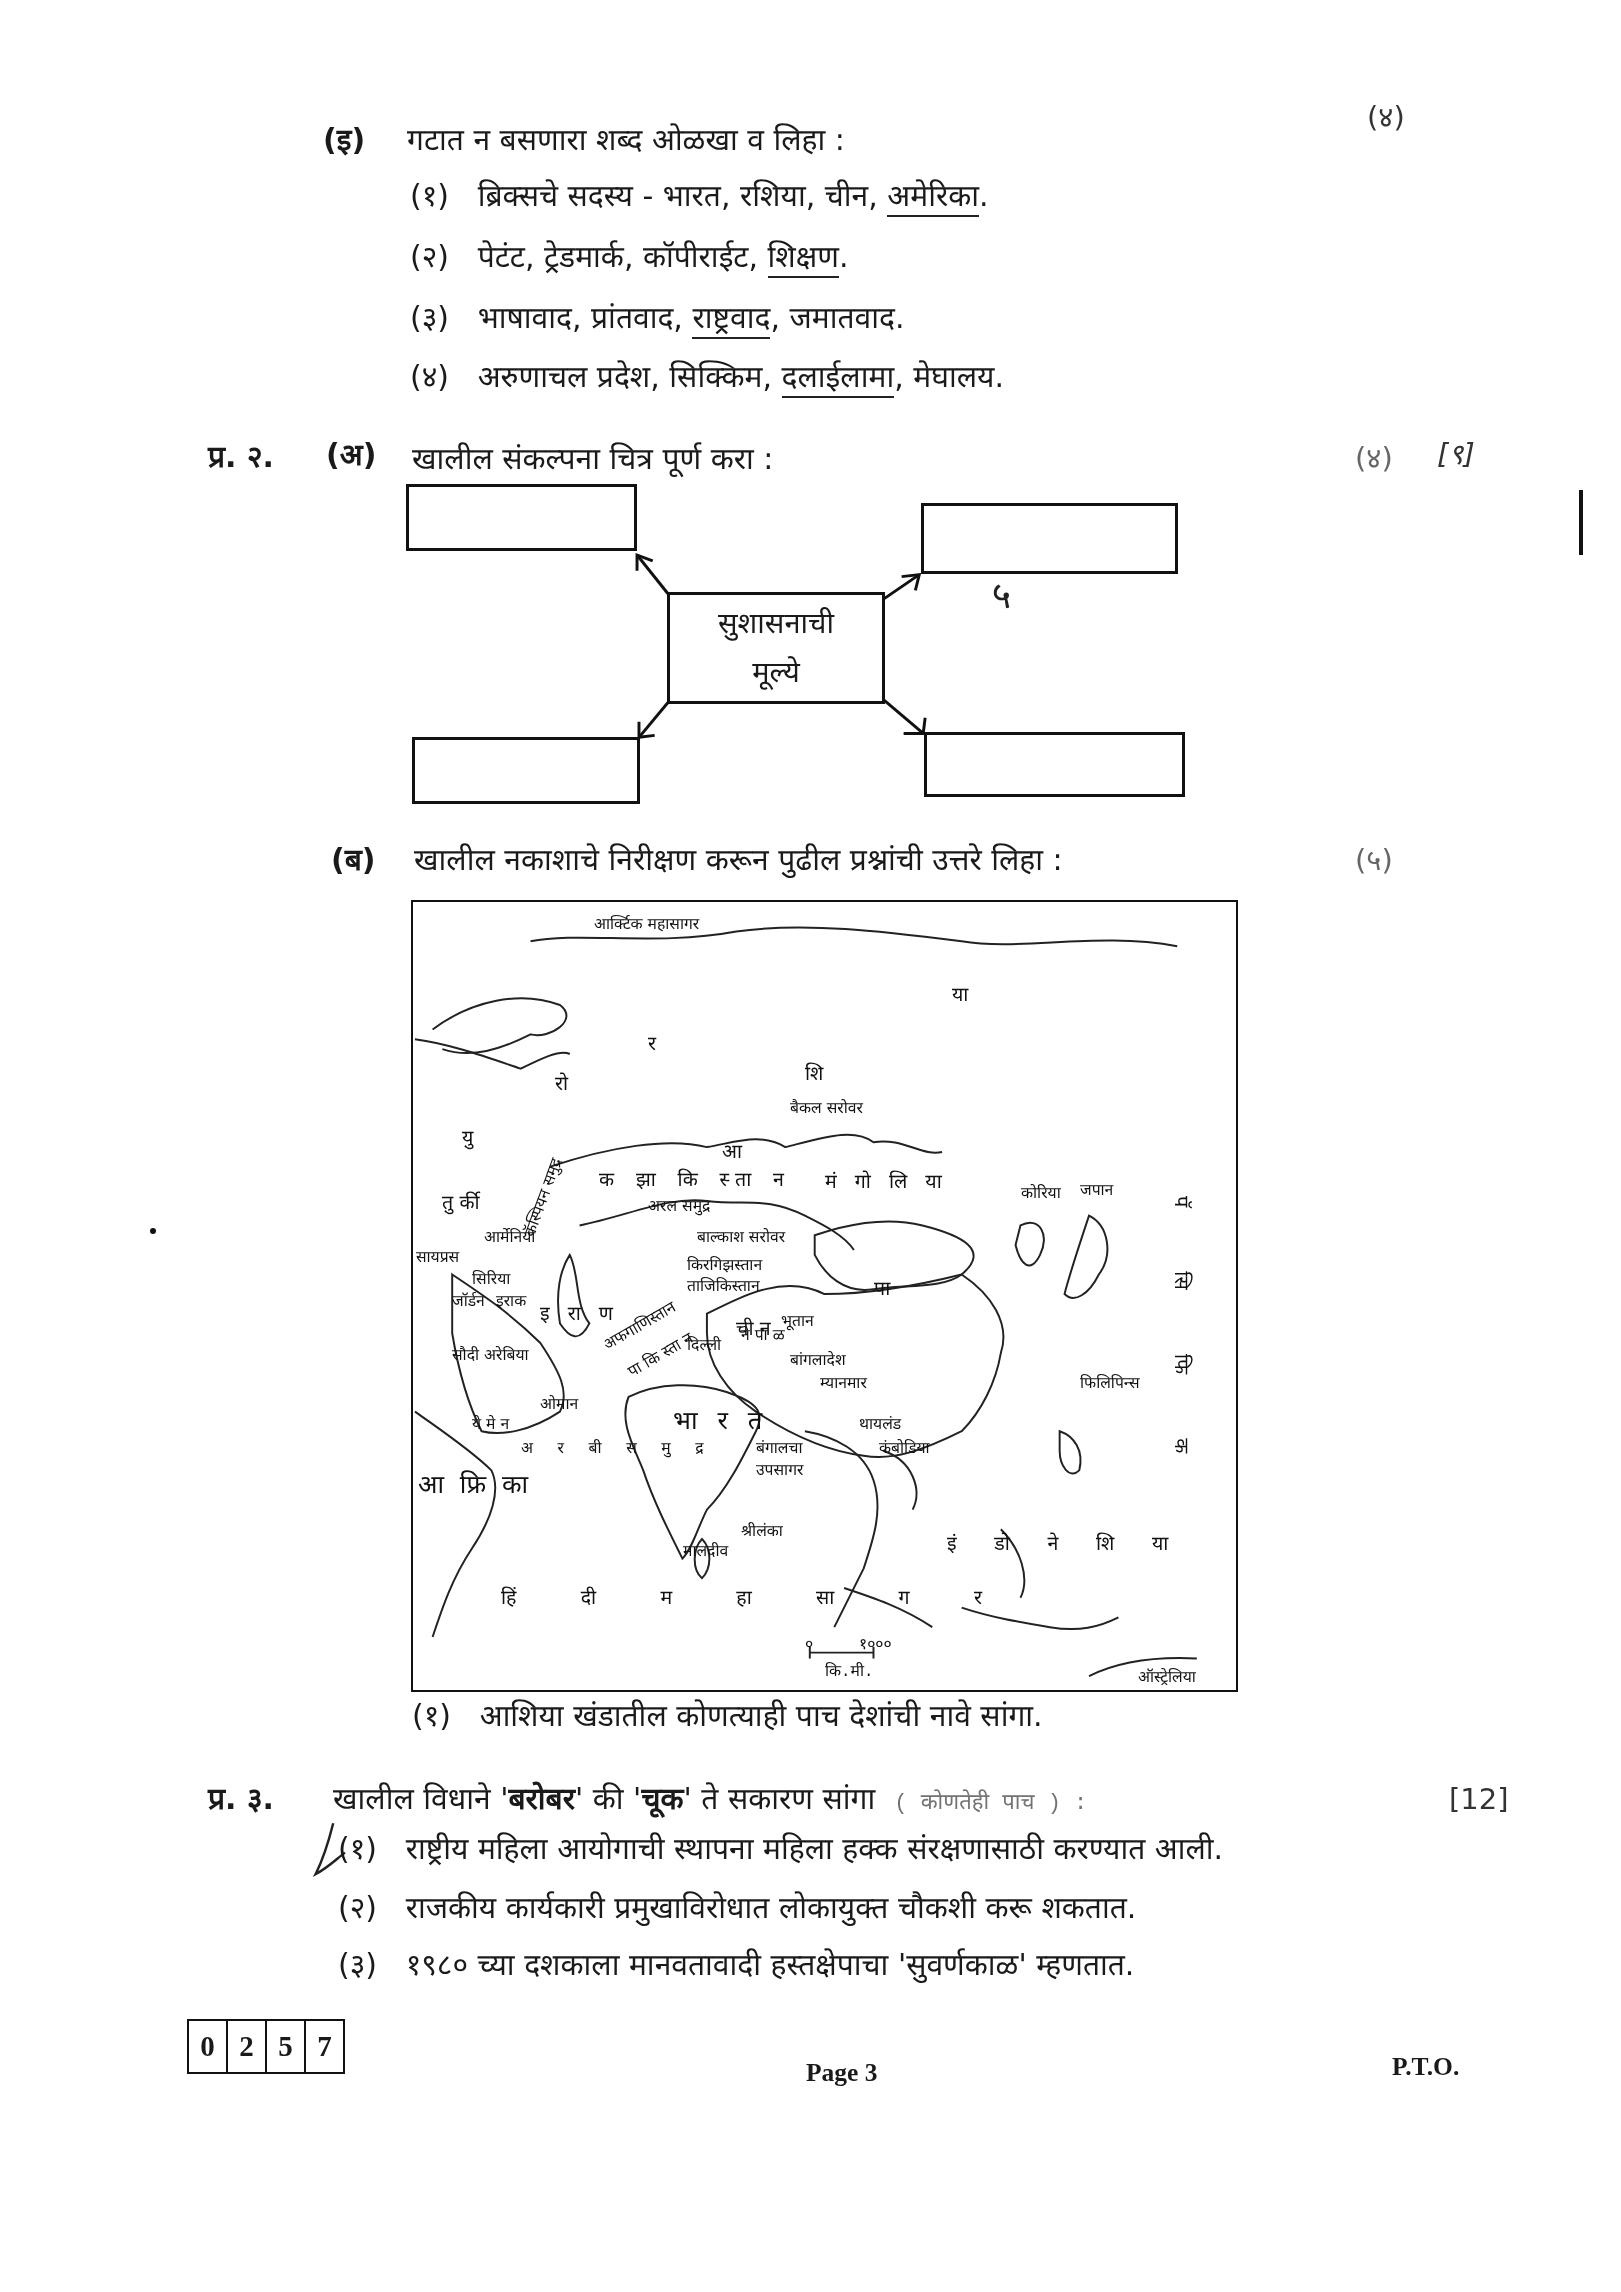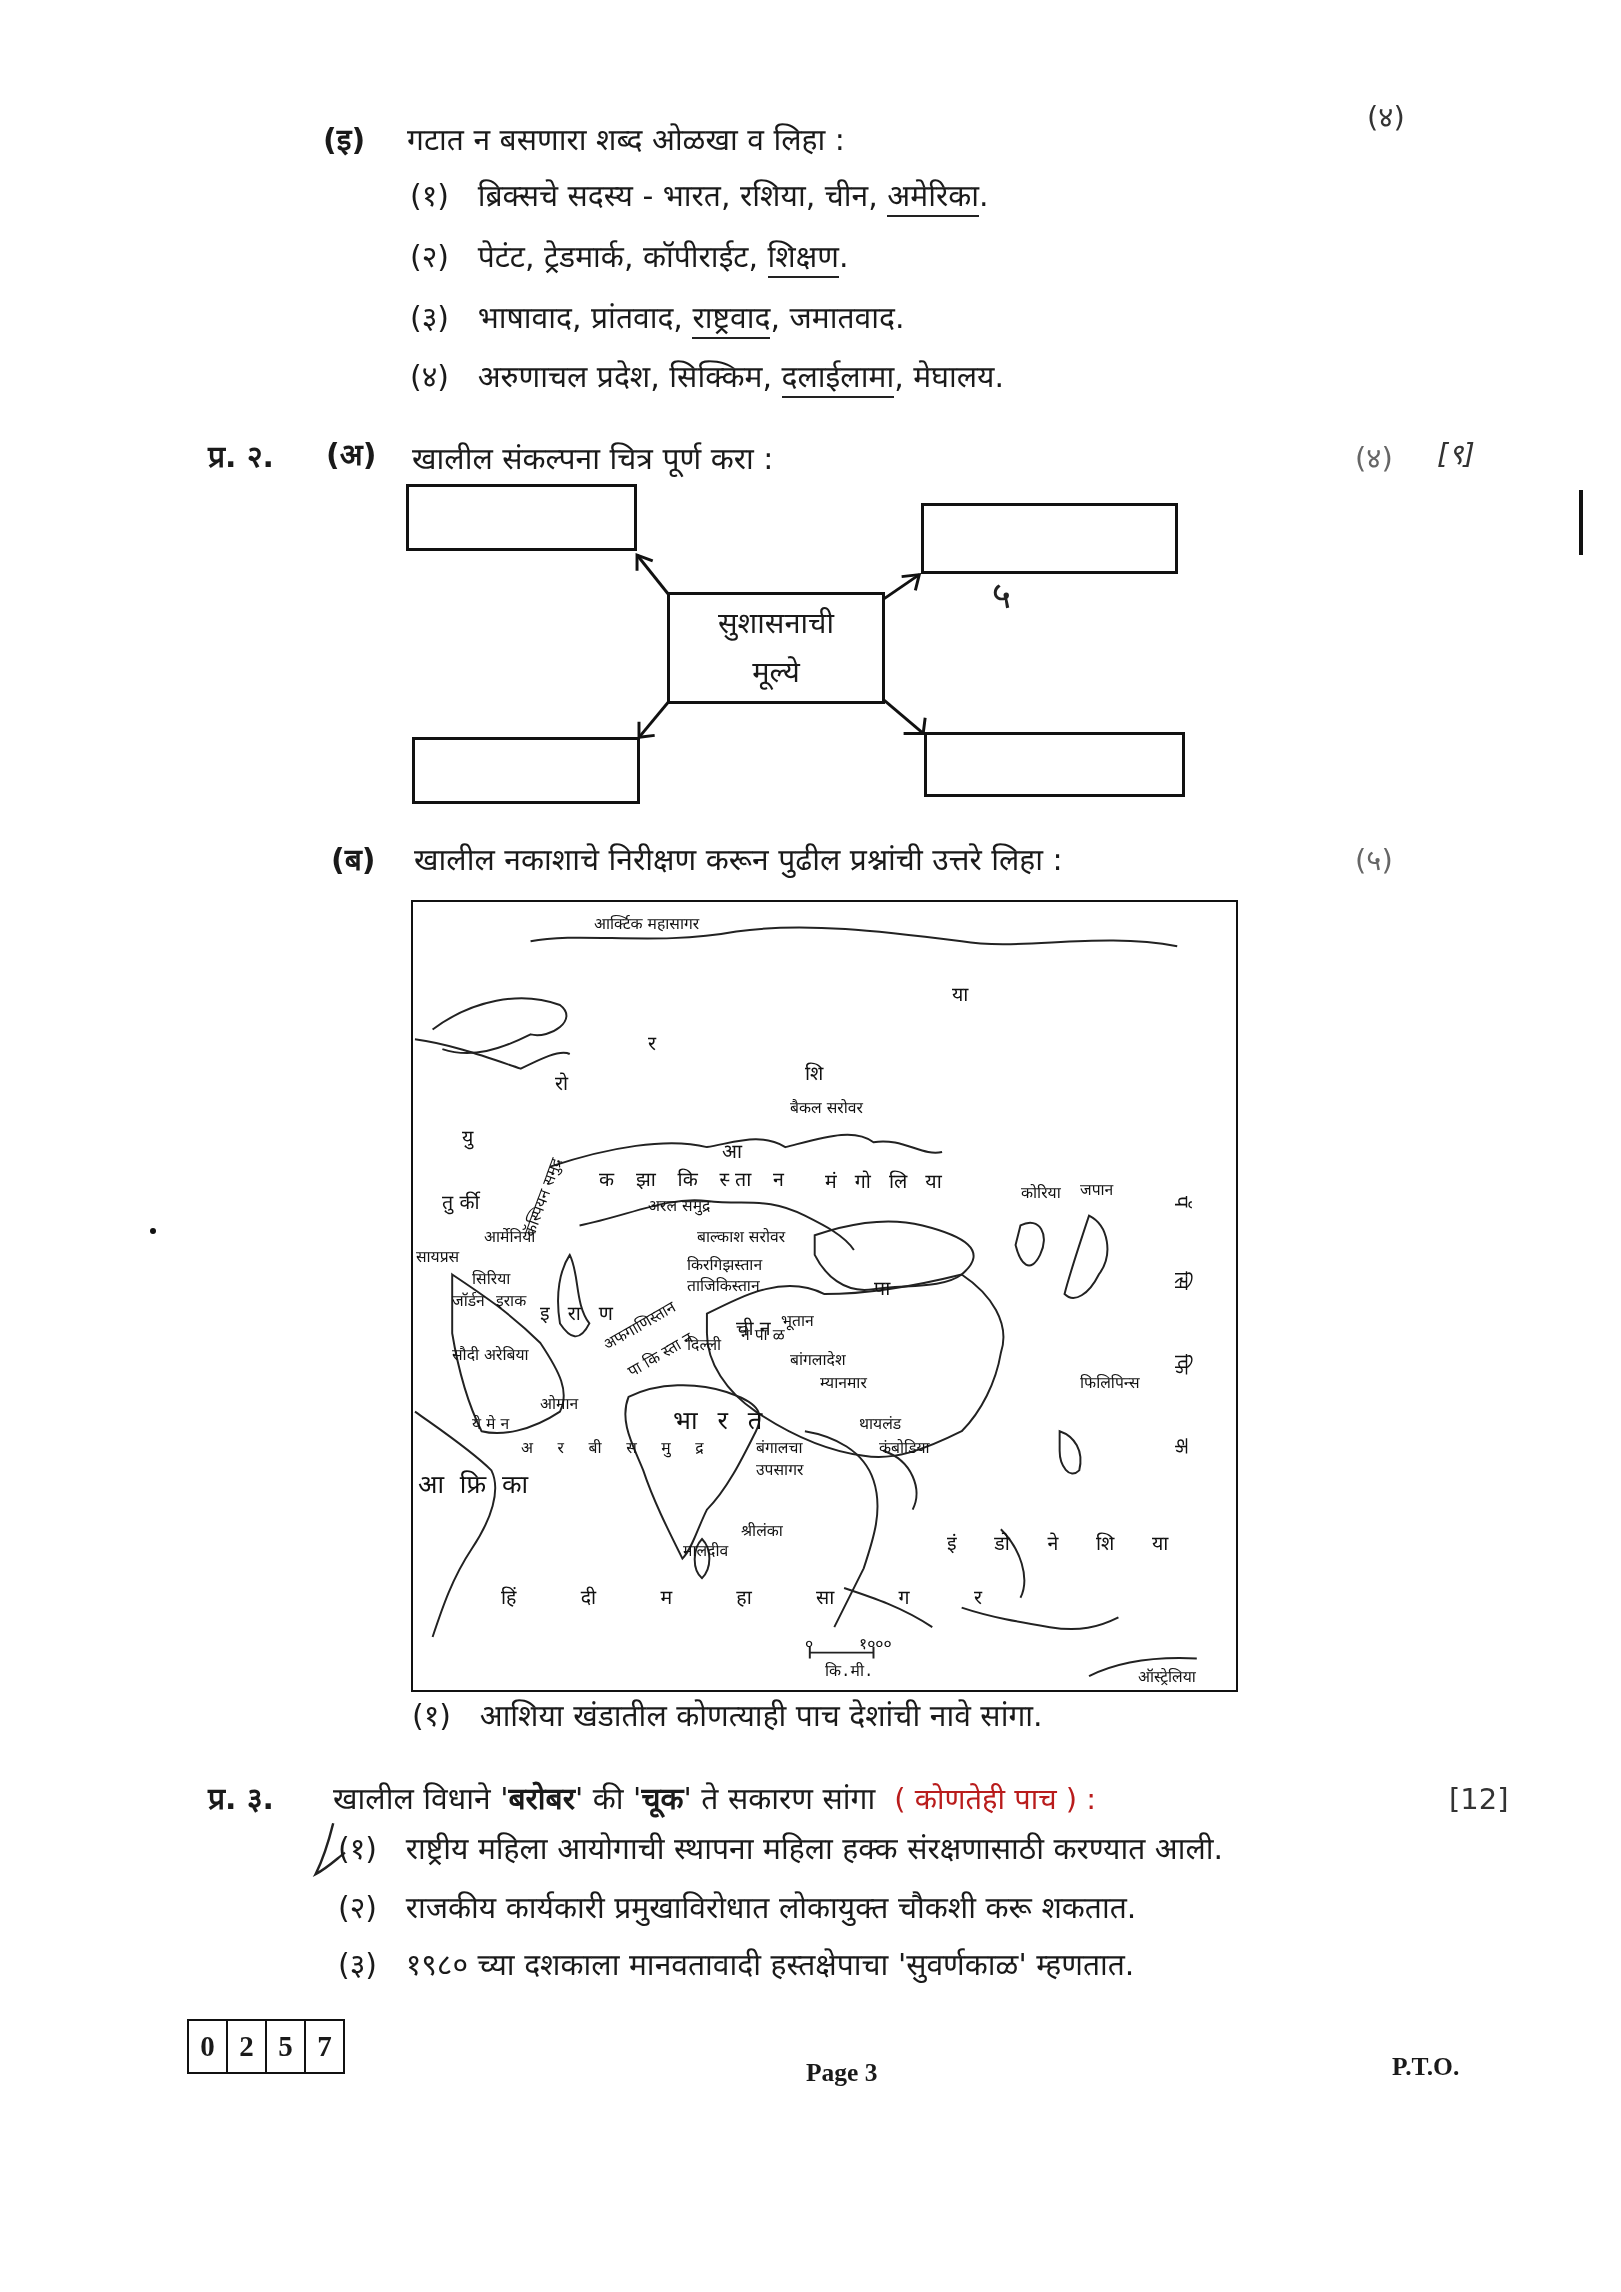--- a/index.html
+++ b/index.html
@@ -200,21 +200,21 @@
 </div>
 
 <div class="abs q-text" style="left:412px; top:1696px;">
   <span>(१)</span>&nbsp;&nbsp;
   <span>आशिया खंडातील कोणत्याही पाच देशांची नावे सांगा.</span>
 </div>
 
 <div class="abs q-text bold" style="left:208px; top:1779px;">प्र. ३.</div>
 <div class="abs q-text" style="left:333px; top:1779px;">
   <span>खालील विधाने '</span><span class="bold">बरोबर</span><span>' की '</span><span class="bold">चूक</span><span>' ते सकारण सांगा</span>&nbsp;
-  <span style="font-size:29px; color:#b91c1c;">( कोणतेही पाच ) :</span>
+  <span style="font-size:22px; color:#737373;font-family:Liberation Mono, monospace;">( कोणतेही पाच ) :</span>
 </div>
 <div class="abs marks" style="left:1449px; top:1782px;">[12]</div>
 
 <svg width="1621" height="2293" viewBox="0 0 1654 2339">
   <path d="M340,1860 C335,1880 328,1900 322,1912 C335,1905 345,1895 352,1890" stroke="#222" stroke-width="2.5" fill="none"></path>
 </svg>
 
 <div class="abs q-text" style="left:338px; top:1829px;">
   <span>(१)</span>&nbsp;&nbsp;
   <span>राष्ट्रीय महिला आयोगाची स्थापना महिला हक्क संरक्षणासाठी करण्यात आली.</span>

